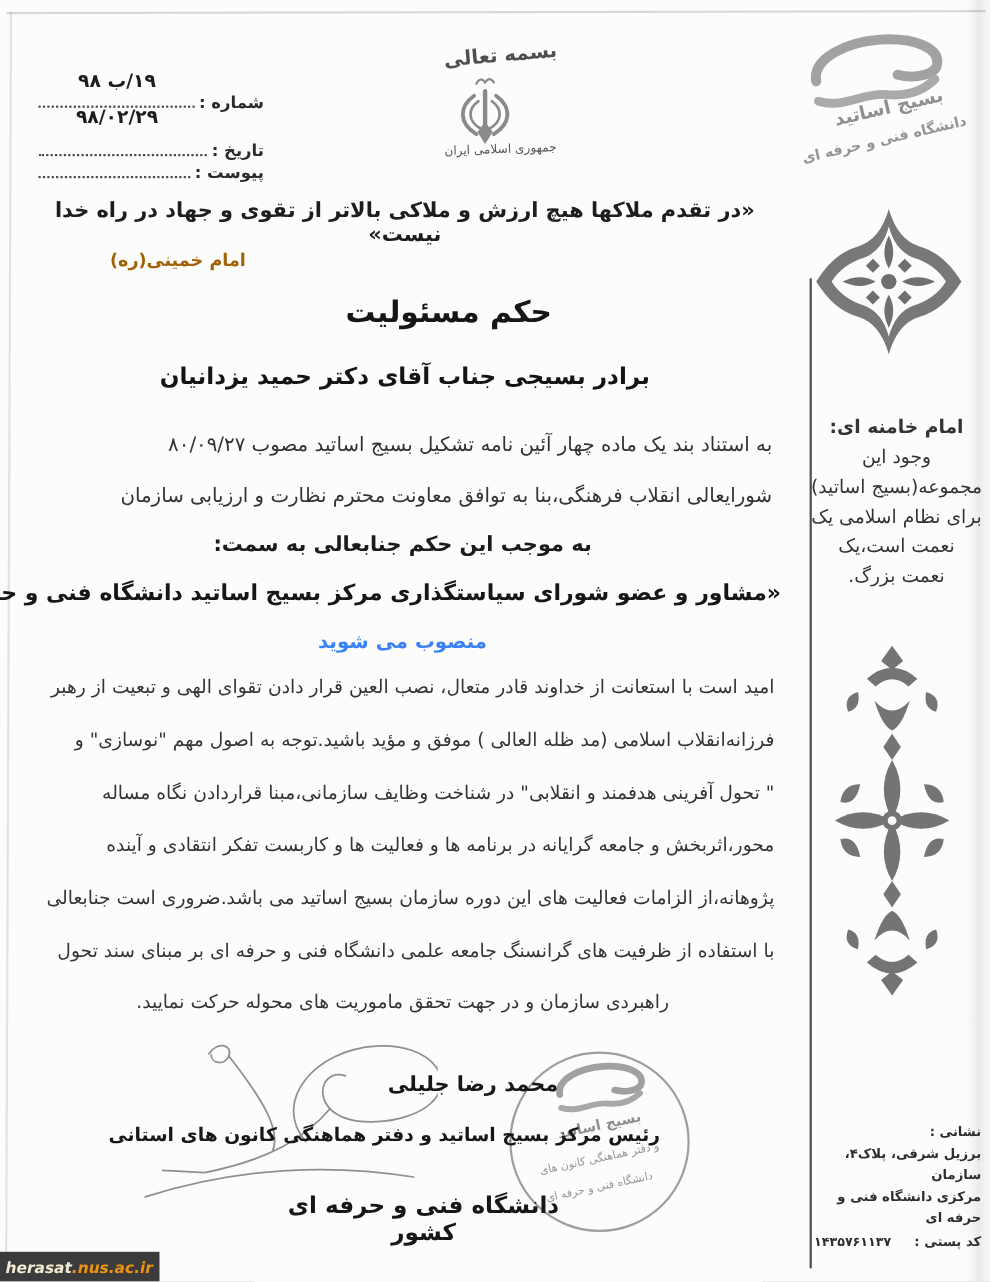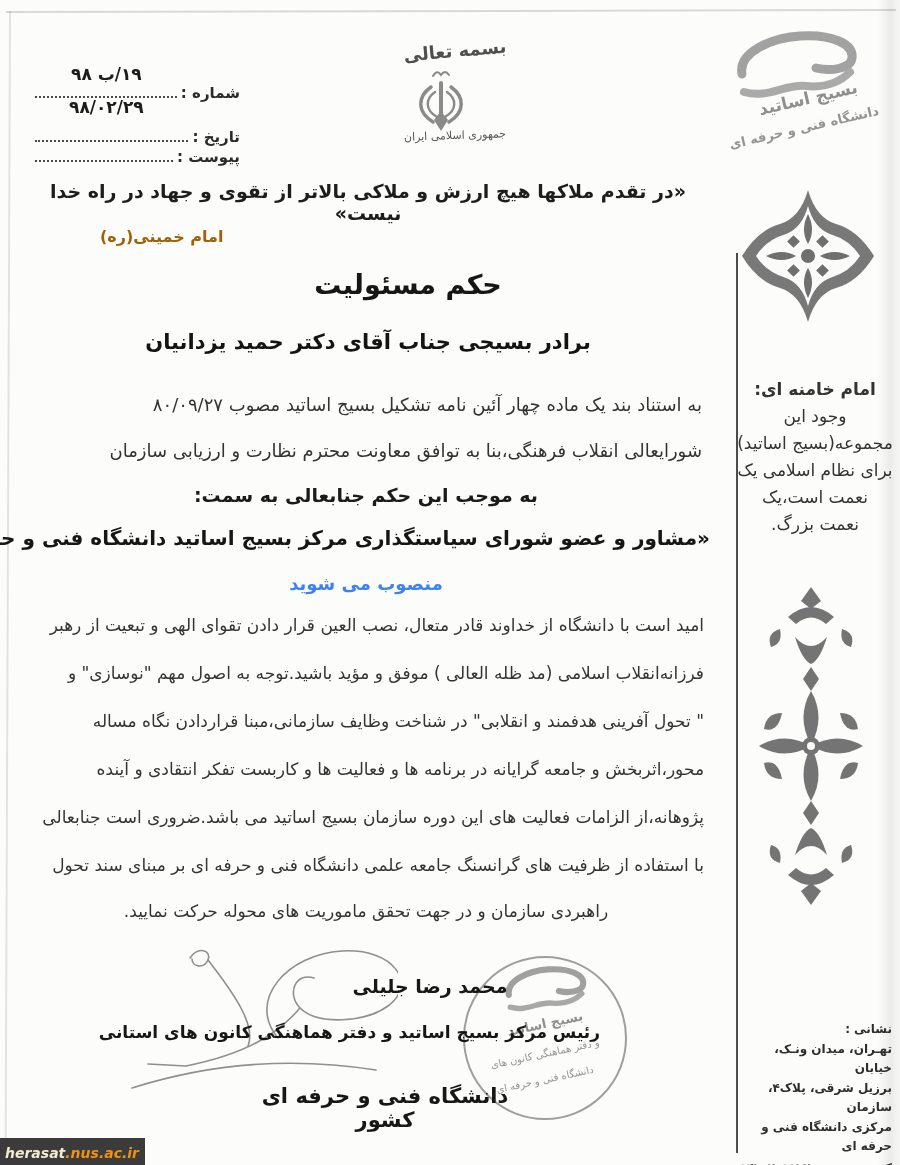--- a/index.html
+++ b/index.html
@@ -119,21 +119,21 @@
 
   <div class="abs doc-title rtl">حکم مسئولیت</div>
   <div class="abs addressee rtl">برادر بسیجی جناب آقای دکتر حمید یزدانیان</div>
 
   <div class="abs p1l rtl" style="top:394px;">به استناد بند یک ماده چهار آئین نامه تشکیل بسیج اساتید مصوب ۸۰/۰۹/۲۷</div>
   <div class="abs basis rtl">به موجب این حکم جنابعالی به سمت:</div>
   <div class="abs p1l rtl" style="top:440px;">شورایعالی انقلاب فرهنگی،بنا به توافق معاونت محترم نظارت و ارزیابی سازمان</div>
   <div class="abs position rtl">«مشاور و عضو شورای سیاستگذاری  مرکز بسیج اساتید دانشگاه فنی و حرفه ای »</div>
   <div class="abs appointed rtl">منصوب می شوید</div>
 
-  <div class="abs p2l rtl" style="top:615px;">امید است با دانشگاه از خداوند قادر متعال، نصب العین قرار دادن تقوای الهی و تبعیت از رهبر</div>
+  <div class="abs p2l rtl" style="top:615px;">امید است با استعانت از خداوند قادر متعال، نصب العین قرار دادن تقوای الهی و تبعیت از رهبر</div>
   <div class="abs p2l rtl" style="top:663px;">فرزانه‌انقلاب اسلامی (مد ظله العالی ) موفق و مؤید باشید.توجه به اصول مهم "نوسازی" و</div>
   <div class="abs p2l rtl" style="top:711px;">" تحول آفرینی هدفمند و انقلابی" در شناخت وظایف سازمانی،مبنا قراردادن نگاه مساله</div>
   <div class="abs p2l rtl" style="top:759px;">محور،اثربخش و جامعه گرایانه در برنامه ها و فعالیت ها و کاربست تفکر انتقادی و آینده</div>
   <div class="abs p2l rtl" style="top:807px;">پژوهانه،از الزامات فعالیت های این دوره سازمان بسیج اساتید می باشد.ضروری است جنابعالی</div>
   <div class="abs p2l rtl" style="top:855px;">با استفاده از ظرفیت های گرانسنگ جامعه علمی دانشگاه فنی و حرفه ای بر مبنای سند تحول</div>
   <div class="abs p2l rtl ctr" style="top:901px;text-align:center;">راهبردی سازمان و در جهت تحقق ماموریت های محوله حرکت نمایید.</div>
 
   <svg class="abs squiggle" width="270" height="160" viewBox="0 0 270 160">
     <g fill="none" stroke="#8f8f8f" stroke-width="1.6" stroke-linecap="round">
       <path d="M62 20 C70 8 84 12 80 22 C76 31 64 29 64 21"></path>
@@ -201,21 +201,20 @@
       <path d="M88 128 q16 0 18 16 q-14 4 -18 -16Z"></path>
       <path d="M30 194 q-16 0 -18 -16 q14 -4 18 16Z"></path>
       <path d="M88 194 q16 0 18 -16 q-14 -4 -18 16Z"></path>
       <circle cx="59" cy="161" r="9"></circle>
     </g>
     <circle cx="59" cy="161" r="4" fill="#fbfbfa"></circle>
   </svg>
 
   <div class="abs addr">
     <div class="rtl">نشانی :</div>
-    <div class="rtl">تهـران، میدان ونـک، خیابان</div>
     <div class="rtl">برزیل شرقی، پلاک۴، سازمان</div>
     <div class="rtl">مرکزی دانشگاه فنی و حرفه ای</div>
     <div class="addr-row">
       <span>کد پستی :</span>
       <span class="v num">۱۴۳۵۷۶۱۱۳۷</span>
     </div>
 
   </div>
 
   <div class="abs wm">

